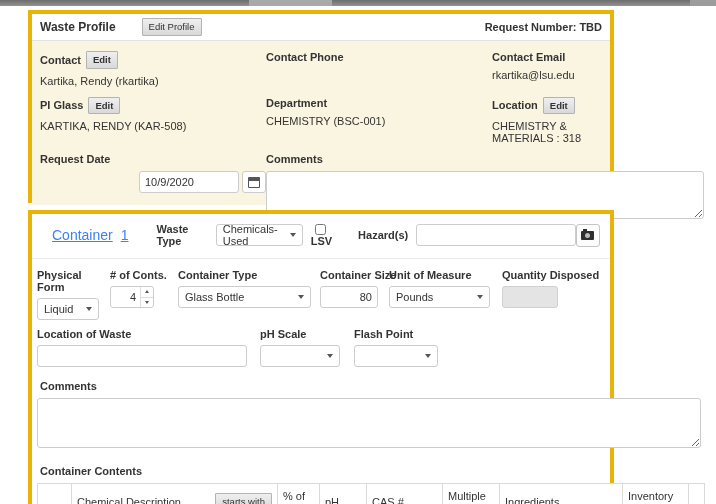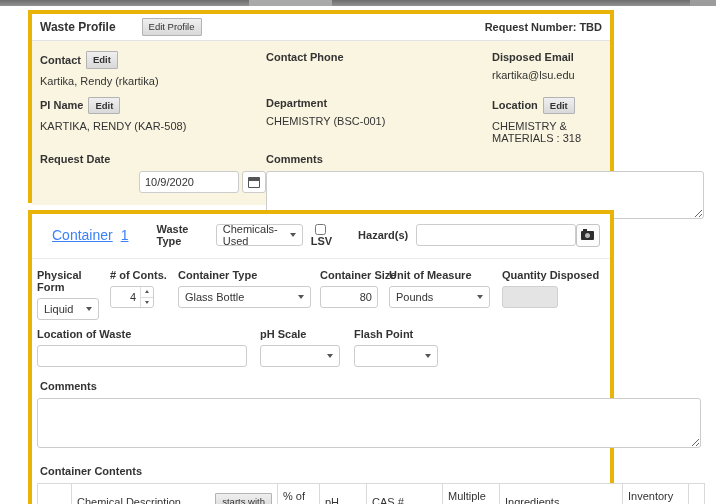--- a/index.html
+++ b/index.html
@@ -114,28 +114,28 @@
       <div class="field-value">Kartika, Rendy (rkartika)</div>
     </div>
     <div>
       <div class="field-label">
         <span>Contact Phone</span>
       </div>
       <div class="field-value"></div>
     </div>
     <div>
       <div class="field-label">
-        <span>Disposed Email</span>
+        <span>Contact Email</span>
       </div>
       <div class="field-value">rkartika@lsu.edu</div>
     </div>
 
     <div>
       <div class="field-label">
-        <span>PI Name</span>
+        <span>PI Glass</span>
         <span class="btn">Edit</span>
       </div>
       <div class="field-value">KARTIKA, RENDY (KAR-508)</div>
     </div>
     <div>
       <div class="field-label">
         <span>Department</span>
       </div>
       <div class="field-value">CHEMISTRY (BSC-001)</div>
     </div>

